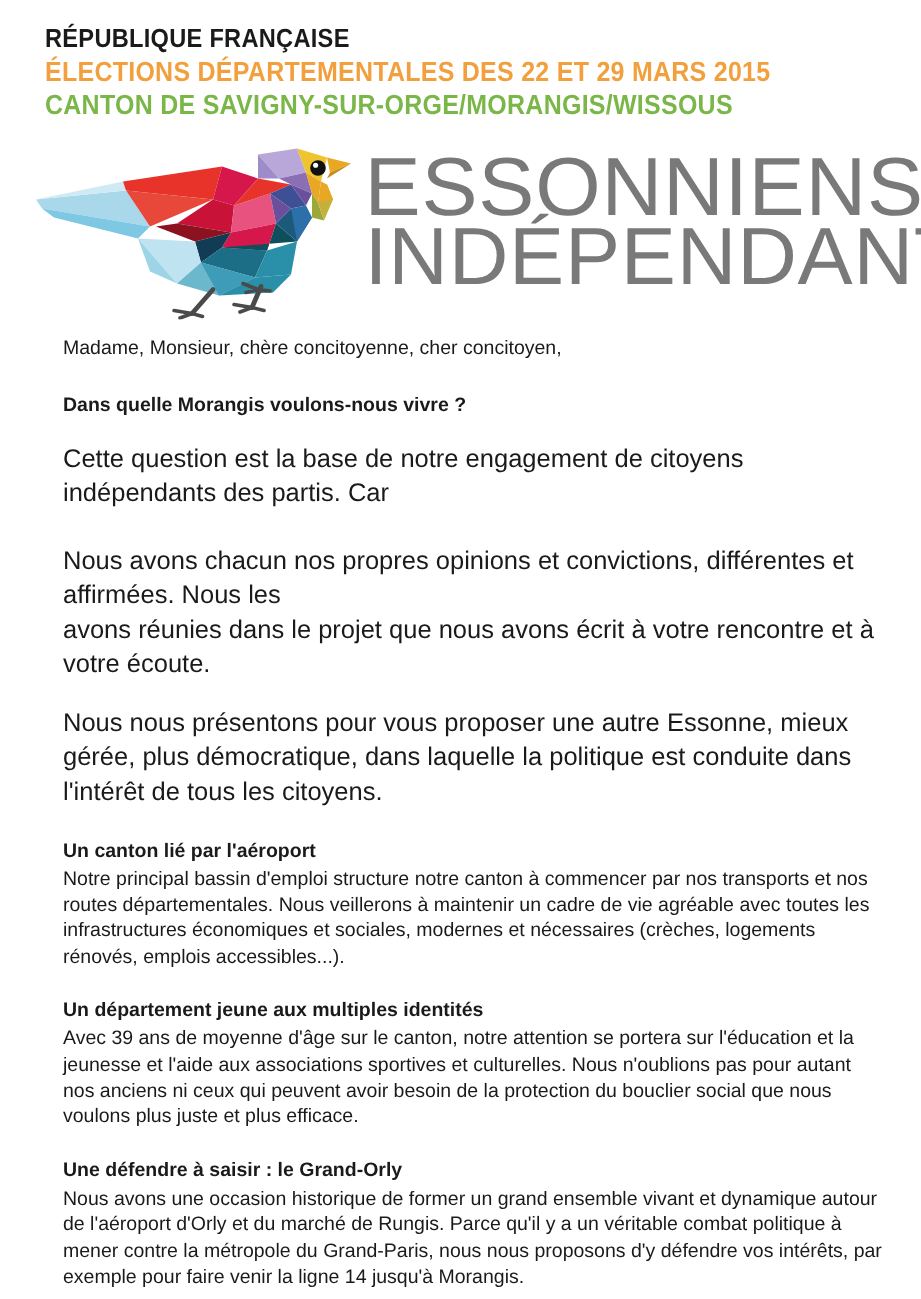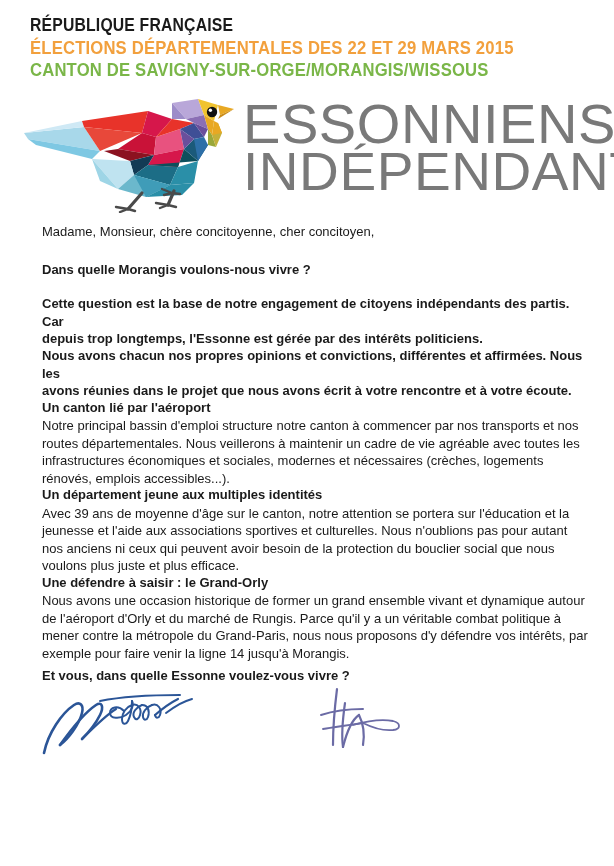--- a/index.html
+++ b/index.html
@@ -96,26 +96,26 @@
     line-height: 1.35;
     margin: 8px 0 0 0;
   }
   .q-heading {
     font-size: 13px;
     font-weight: bold;
     margin: 20px 0 0 0;
     line-height: 1.35;
   }
   .para {
-    font-size: 13px;
+    font-size: 17px;
     line-height: 1.34;
     margin: 17px 0 0 0;
-    font-weight: bold;
   }
   .sec {
+    margin-top: 19px;
   }
   .sec-title {
     font-size: 13px;
     font-weight: bold;
     line-height: 1.3;
     margin: 0;
   }
   .sec-body {
     font-size: 13px;
     line-height: 1.34;
@@ -234,25 +234,26 @@
   </div>
 
   <div class="body-copy">
 
     <p class="salutation">Madame, Monsieur, chère concitoyenne, cher concitoyen,</p>
 
     <p class="q-heading">Dans quelle Morangis voulons-nous vivre ?</p>
 
     <p class="para">
       <span>Cette question est la base de notre engagement de citoyens indépendants des partis. Car</span><br>
-      <span>depuis trop longtemps, l'Essonne est gérée par des intérêts politiciens.</span><br>
+      <br>
       <span>Nous avons chacun nos propres opinions et convictions, différentes et affirmées. Nous les</span><br>
       <span>avons réunies dans le projet que nous avons écrit à votre rencontre et à votre écoute.</span>
     </p>
 
+    <p class="para">Nous nous présentons pour vous proposer une autre Essonne, mieux gérée, plus démocratique, dans laquelle la politique est conduite dans l'intérêt de tous les citoyens.</p>
 
     <div class="sec">
       <p class="sec-title">Un canton lié par l'aéroport</p>
       <p class="sec-body">Notre principal bassin d'emploi structure notre canton à commencer par nos transports et nos routes départementales. Nous veillerons à maintenir un cadre de vie agréable avec toutes les infrastructures économiques et sociales, modernes et nécessaires (crèches, logements rénovés, emplois accessibles...).</p>
     </div>
 
     <div class="sec">
       <p class="sec-title">Un département jeune aux multiples identités</p>
       <p class="sec-body">Avec 39 ans de moyenne d'âge sur le canton, notre attention se portera sur l'éducation et la jeunesse et l'aide aux associations sportives et culturelles. Nous n'oublions pas pour autant nos anciens ni ceux qui peuvent avoir besoin de la protection du bouclier social que nous voulons plus juste et plus efficace.</p>
     </div>

